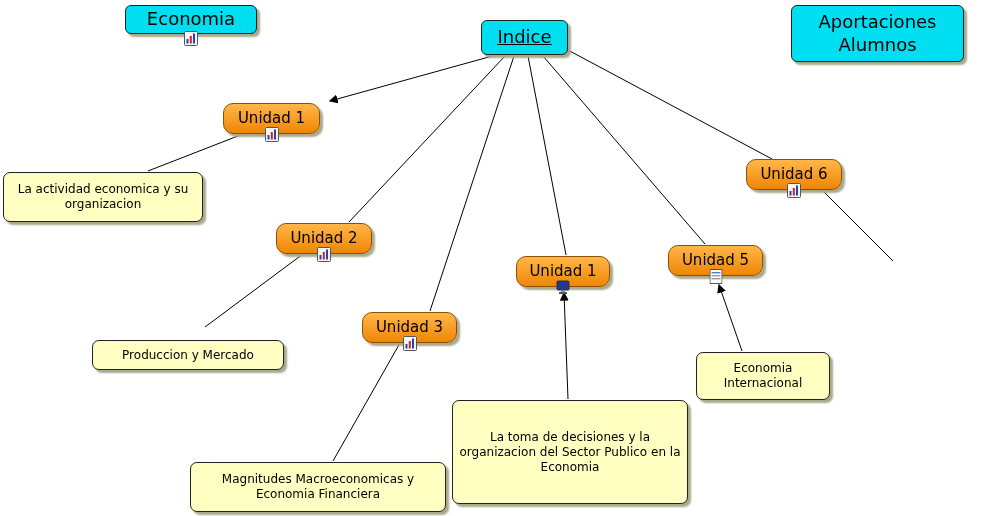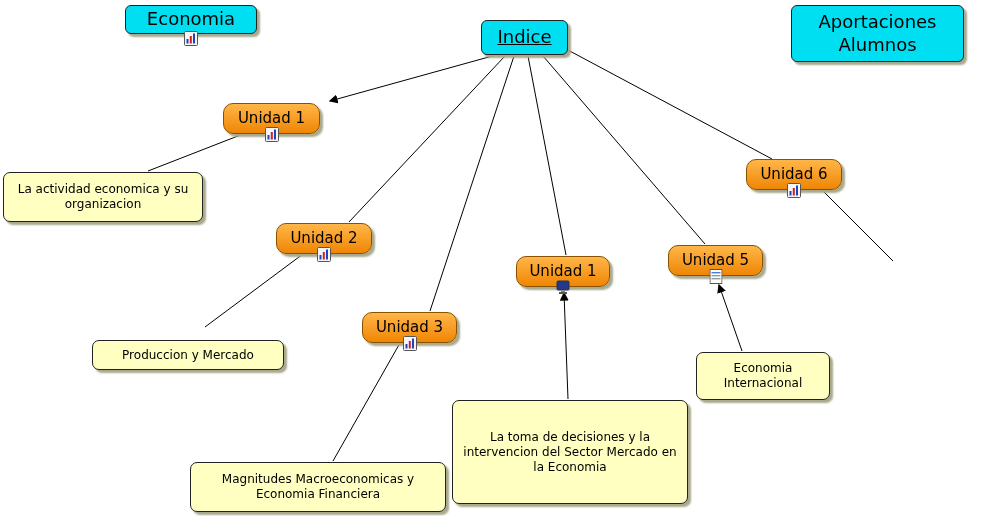--- a/index.html
+++ b/index.html
@@ -154,21 +154,21 @@
 
   <div class="node yellow" style="left:92px;top:328px;width:192px;height:30px;margin-top:12px;">
     <span class="lbl">Produccion y Mercado</span>
   </div>
 
   <div class="node yellow" style="left:190px;top:462px;width:256px;height:50px;">
     <span class="lbl">Magnitudes Macroeconomicas y Economia Financiera</span>
   </div>
 
   <div class="node yellow" style="left:452px;top:400px;width:236px;height:104px;">
-    <span class="lbl">La toma de decisiones y la intervencion del Sector Mercado en la Economia</span>
+    <span class="lbl">La toma de decisiones y la organizacion del Sector Publico en la Economia</span>
   </div>
 
   <div class="node yellow" style="left:696px;top:352px;width:134px;height:48px;">
     <span class="lbl">Economia Internacional</span>
   </div>
 
 
 </div>
 
 </body></html>

